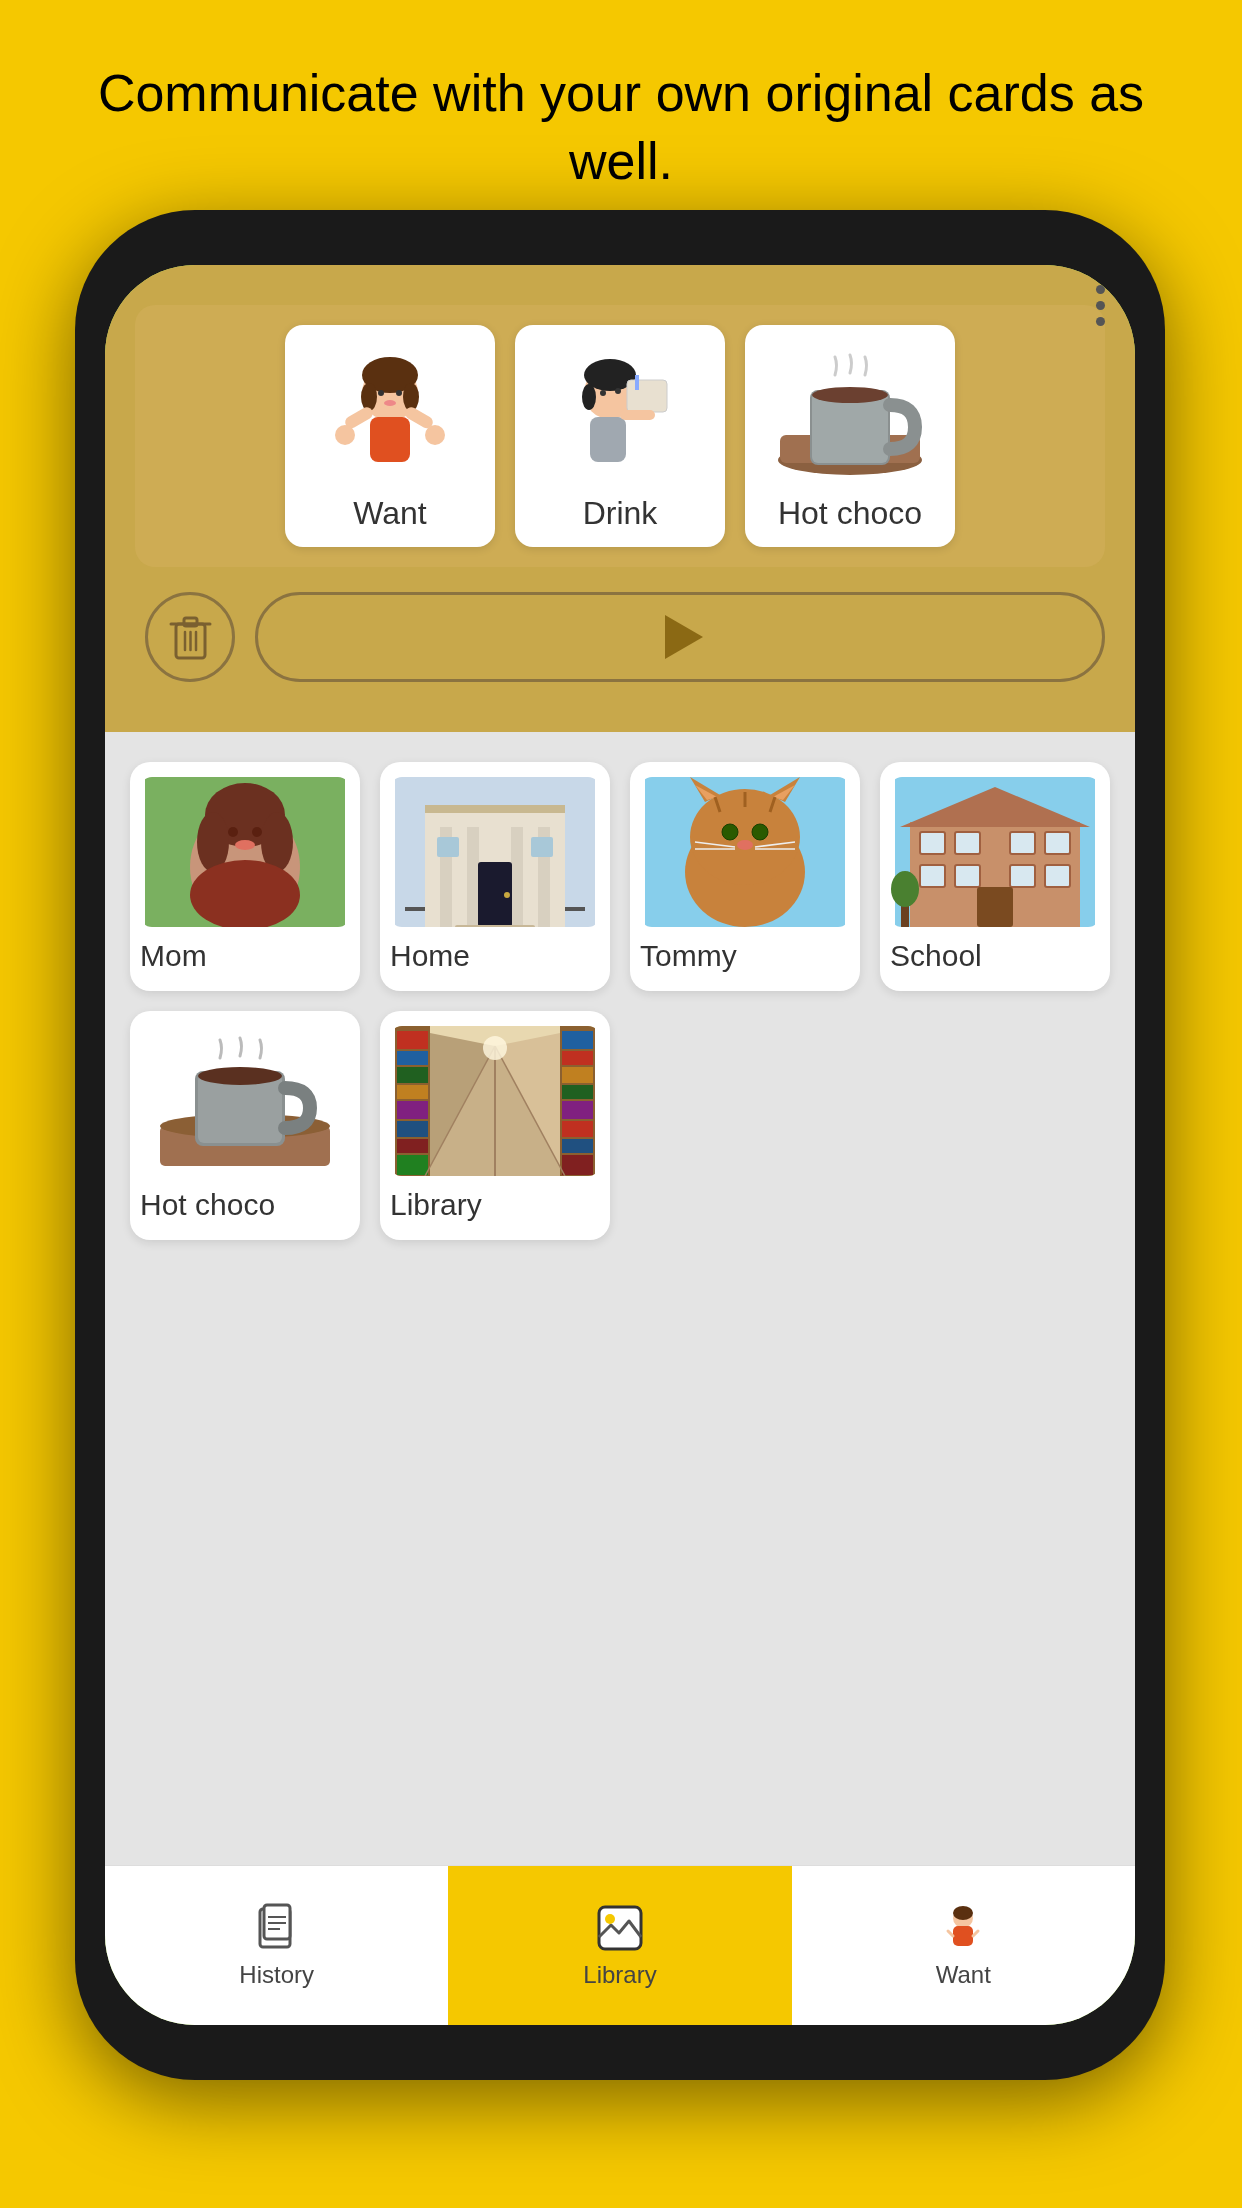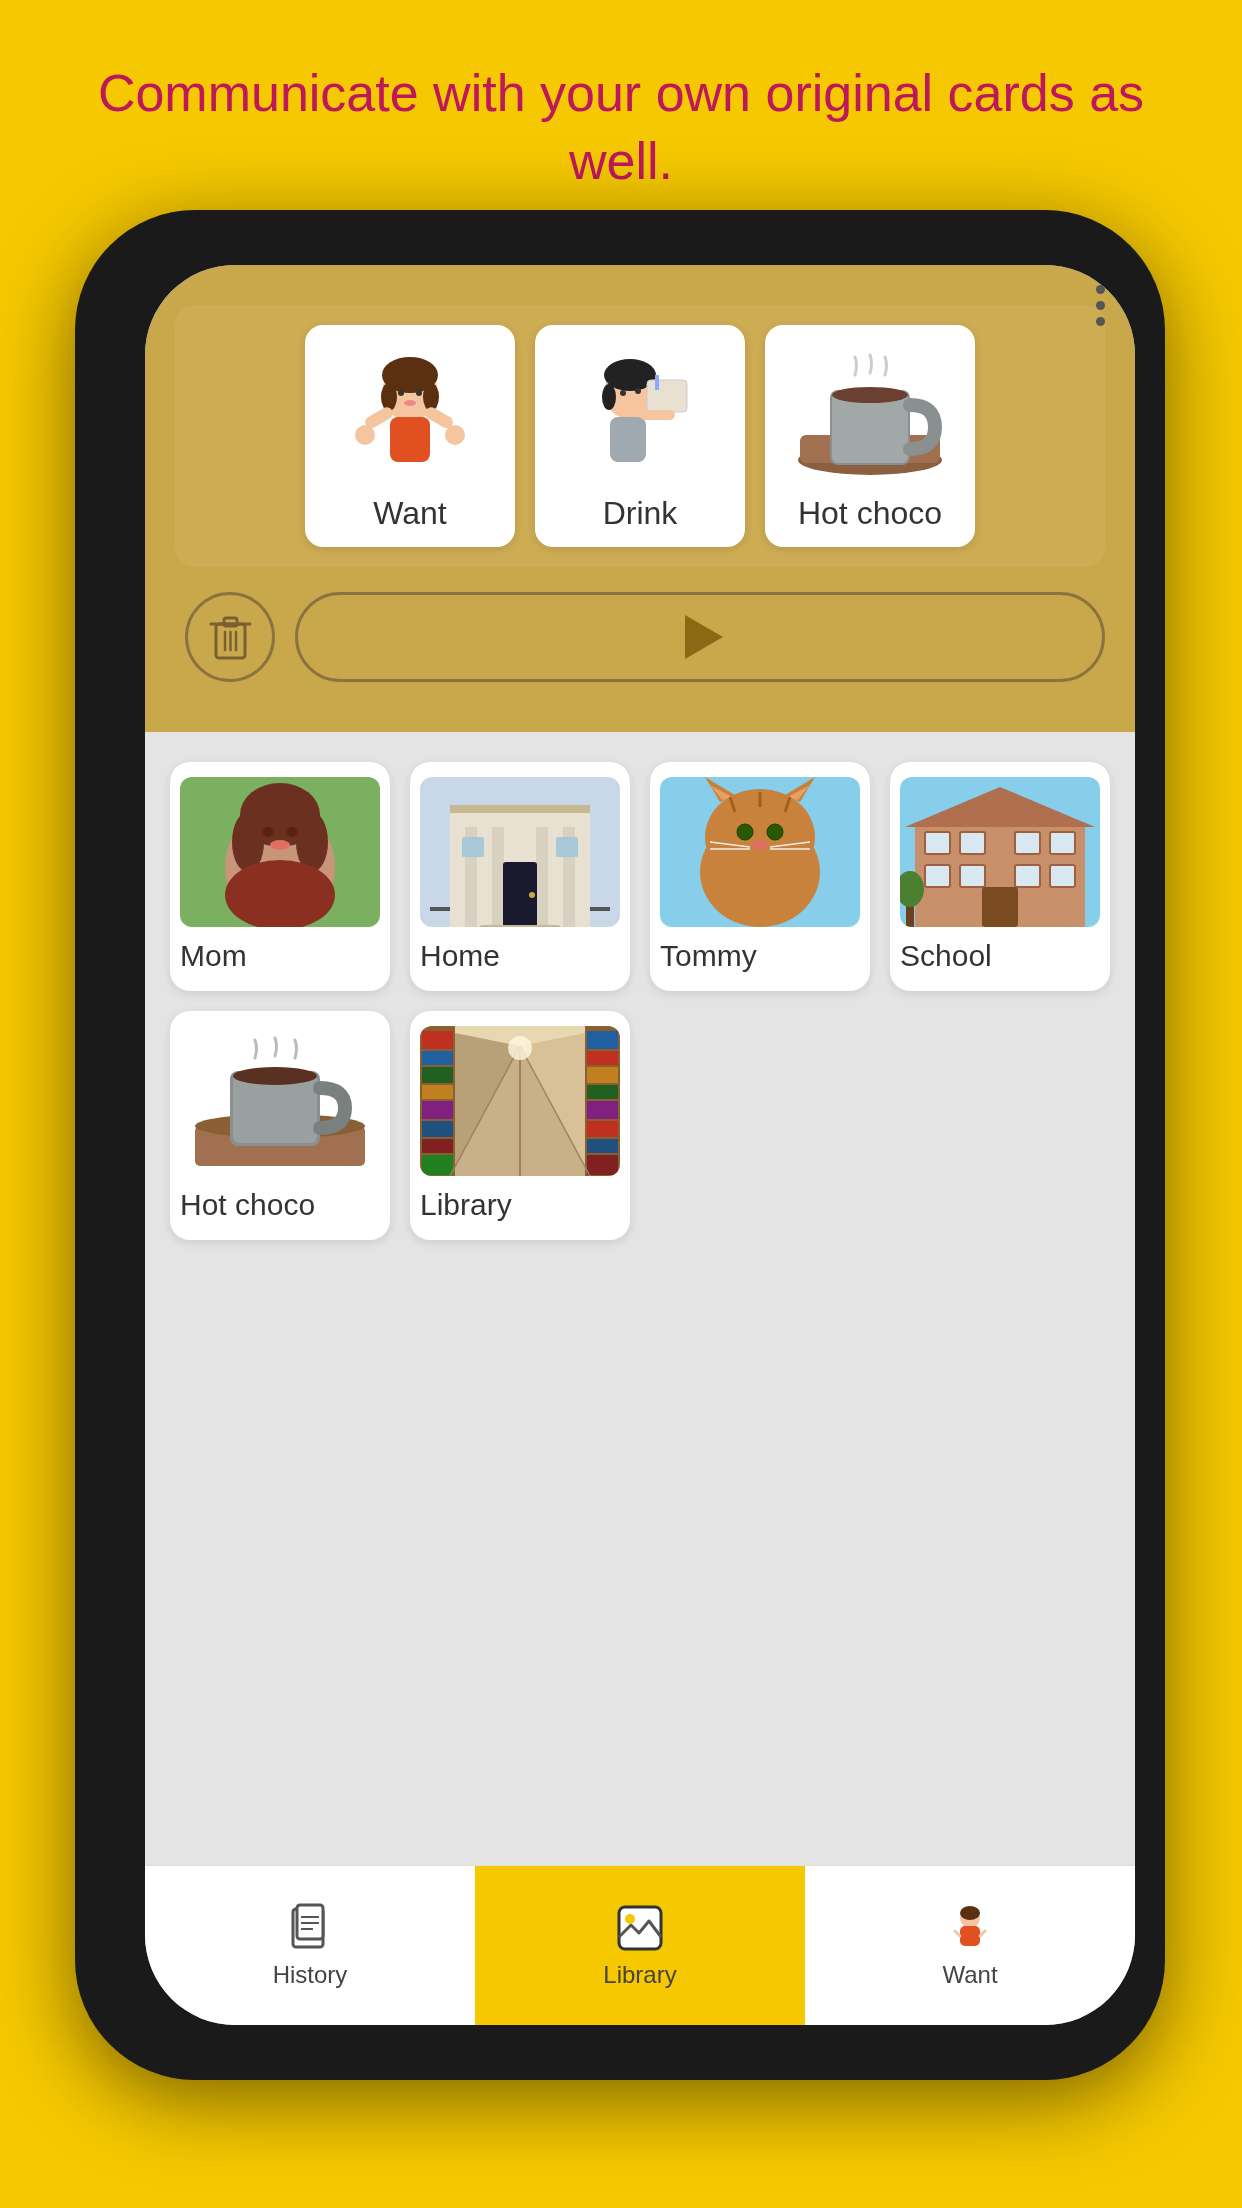--- a/index.html
+++ b/index.html
@@ -13,21 +13,21 @@
     }
 
     
     .top-text {
       position: absolute;
       top: 60px;
       left: 0; right: 0;
       text-align: center;
       font-size: 52px;
       font-weight: 500;
-      color: #be185d;
+      color: #000000;
       padding: 0 40px;
       line-height: 1.3;
     }
 
     
     .phone-frame {
       position: absolute;
       top: 210px;
       left: 75px;
       width: 1090px;
@@ -38,26 +38,25 @@
       overflow: hidden;
     }
 
     
     .phone-screen {
       position: absolute;
       top: 55px;
       left: 30px;
       right: 30px;
       bottom: 55px;
-      background: #7dd3fc;
+      background: #bef264;
       border-radius: 90px;
       overflow: hidden;
       display: flex;
       flex-direction: column;
-      margin-left: 40px;
     }
 
     
     .top-section {
       background: #C8A84B;
       padding: 30px 30px 50px 30px;
       position: relative;
       flex-shrink: 0;
     }
 

